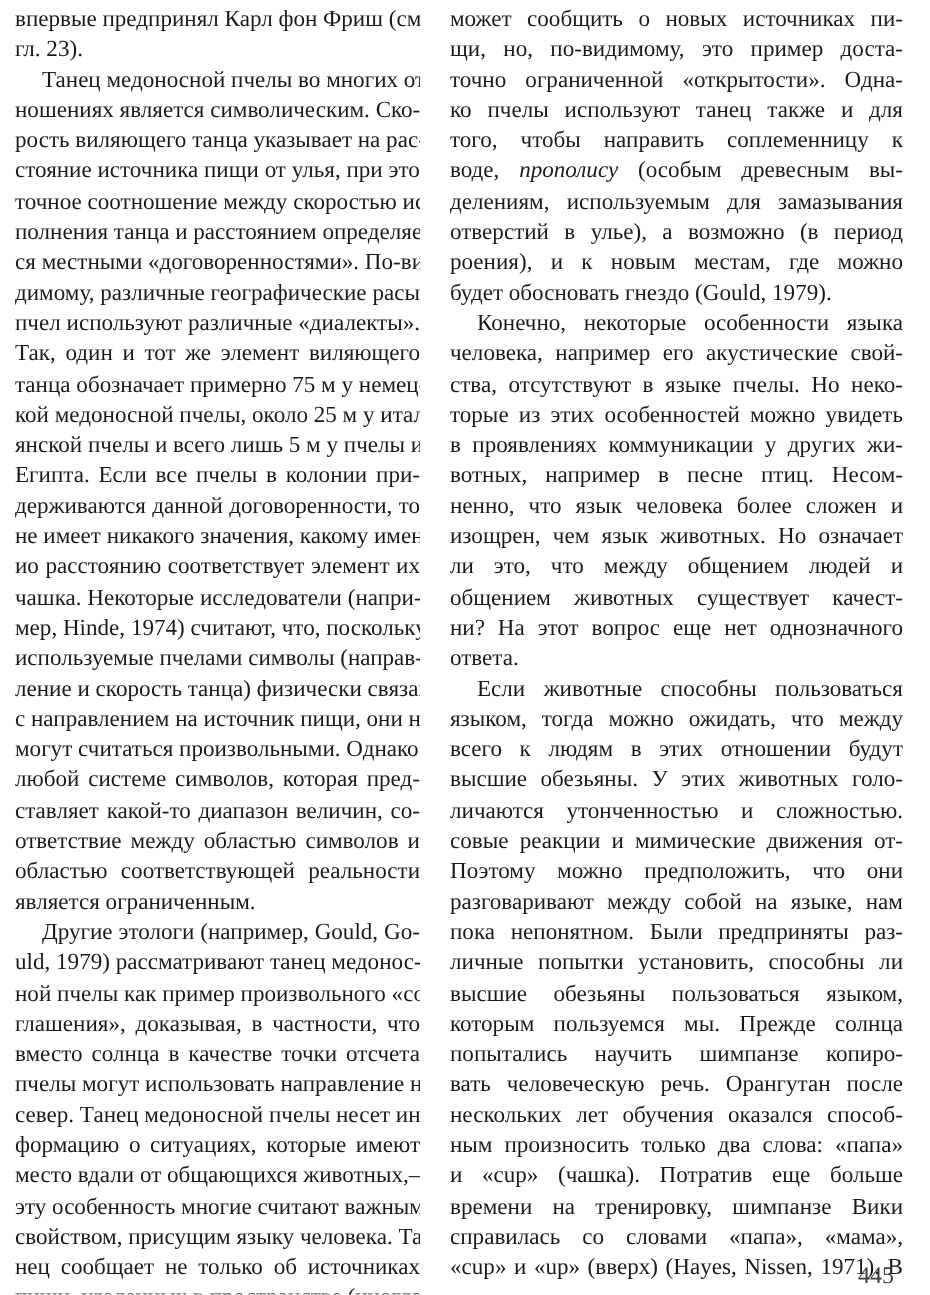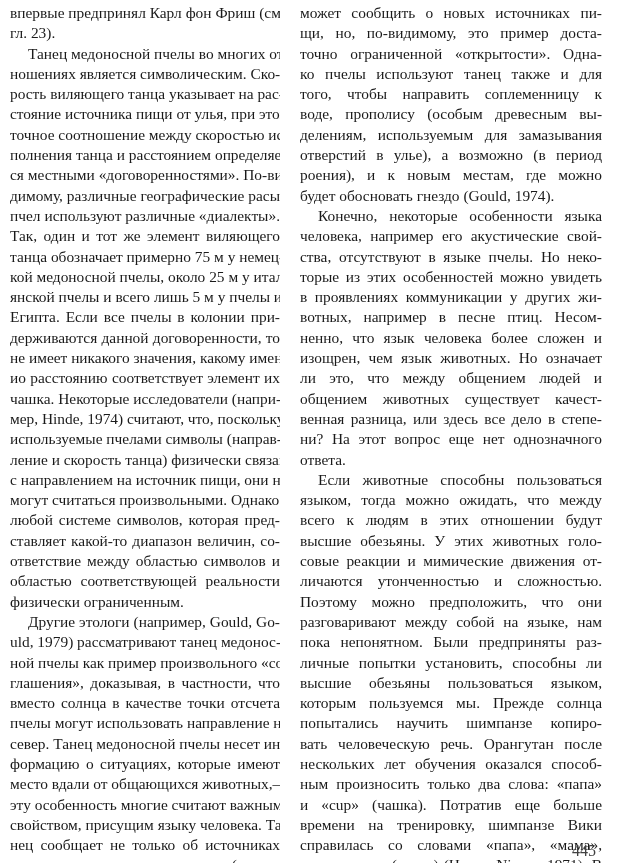--- a/index.html
+++ b/index.html
@@ -31,21 +31,21 @@
       text-align: justify;
       text-align-last: justify;
       overflow: hidden;
     }
     .line.last {
       text-align-last: left;
     }
     .line.indent {
       padding-left: 18px;
     }
-    .ital { }
+    .ital { font-style: italic; }
     .page-number {
       position: absolute;
       left: 572px;
       top: 842px;
       font-size: 16px;
       font-family: "Liberation Serif", "DejaVu Serif", serif;
       color: #404040;
     }
   </style>
 </head>
@@ -74,21 +74,21 @@
     <span class="line">чашка. Некоторые исследователи (напри-</span>
     <span class="line">мер, Hinde, 1974) считают, что, поскольку</span>
     <span class="line">используемые пчелами символы (направ-</span>
     <span class="line">ление и скорость танца) физически связаны</span>
     <span class="line">с направлением на источник пищи, они не</span>
     <span class="line">могут считаться произвольными. Однако в</span>
     <span class="line">любой системе символов, которая пред-</span>
     <span class="line">ставляет какой-то диапазон величин, со-</span>
     <span class="line">ответствие между областью символов и</span>
     <span class="line">областью соответствующей реальности</span>
-    <span class="line last">физически ограниченным.</span>
+    <span class="line last">является ограниченным.</span>
     <span class="line indent">Другие этологи (например, Gould, Go-</span>
     <span class="line">uld, 1979) рассматривают танец медонос-</span>
     <span class="line">ной пчелы как пример произвольного «со-</span>
     <span class="line">глашения», доказывая, в частности, что</span>
     <span class="line">вместо солнца в качестве точки отсчета</span>
     <span class="line">пчелы могут использовать направление на</span>
     <span class="line">север. Танец медоносной пчелы несет ин-</span>
     <span class="line">формацию о ситуациях, которые имеют</span>
     <span class="line">место вдали от общающихся животных,–</span>
     <span class="line">эту особенность многие считают важным</span>
@@ -99,40 +99,39 @@
 <div class="column col-right" id="col-right">
     <span class="line">может сообщить о новых источниках пи-</span>
     <span class="line">щи, но, по-видимому, это пример доста-</span>
     <span class="line">точно ограниченной «открытости». Одна-</span>
     <span class="line">ко пчелы используют танец также и для</span>
     <span class="line">того, чтобы направить соплеменницу к</span>
     <span class="line">воде, <span class="ital">прополису</span> (особым древесным вы-</span>
     <span class="line">делениям, используемым для замазывания</span>
     <span class="line">отверстий в улье), а возможно (в период</span>
     <span class="line">роения), и к новым местам, где можно</span>
-    <span class="line last">будет обосновать гнездо (Gould, 1974).</span>
+    <span class="line last">будет обосновать гнездо (Gould, 1979).</span>
     <span class="line indent">Конечно, некоторые особенности языка</span>
     <span class="line">человека, например его акустические свой-</span>
     <span class="line">ства, отсутствуют в языке пчелы. Но неко-</span>
     <span class="line">торые из этих особенностей можно увидеть</span>
     <span class="line">в проявлениях коммуникации у других жи-</span>
     <span class="line">вотных, например в песне птиц. Несом-</span>
     <span class="line">ненно, что язык человека более сложен и</span>
     <span class="line">изощрен, чем язык животных. Но означает</span>
     <span class="line">ли это, что между общением людей и</span>
     <span class="line">общением животных существует качест-</span>
-    <span class="line">венная разница, или здесь все дело в степе-</span>
     <span class="line">ни? На этот вопрос еще нет однозначного</span>
     <span class="line last">ответа.</span>
     <span class="line indent">Если животные способны пользоваться</span>
     <span class="line">языком, тогда можно ожидать, что между</span>
     <span class="line">всего к людям в этих отношении будут</span>
     <span class="line">высшие обезьяны. У этих животных голо-</span>
+    <span class="line">личаются утонченностью и сложностью.</span>
     <span class="line">совые реакции и мимические движения от-</span>
-    <span class="line">личаются утонченностью и сложностью.</span>
     <span class="line">Поэтому можно предположить, что они</span>
     <span class="line">разговаривают между собой на языке, нам</span>
     <span class="line">пока непонятном. Были предприняты раз-</span>
     <span class="line">личные попытки установить, способны ли</span>
     <span class="line">высшие обезьяны пользоваться языком,</span>
     <span class="line">которым пользуемся мы. Прежде солнца</span>
     <span class="line">попытались научить шимпанзе копиро-</span>
     <span class="line">вать человеческую речь. Орангутан после</span>
     <span class="line">нескольких лет обучения оказался способ-</span>
     <span class="line">ным произносить только два слова: «папа»</span>

